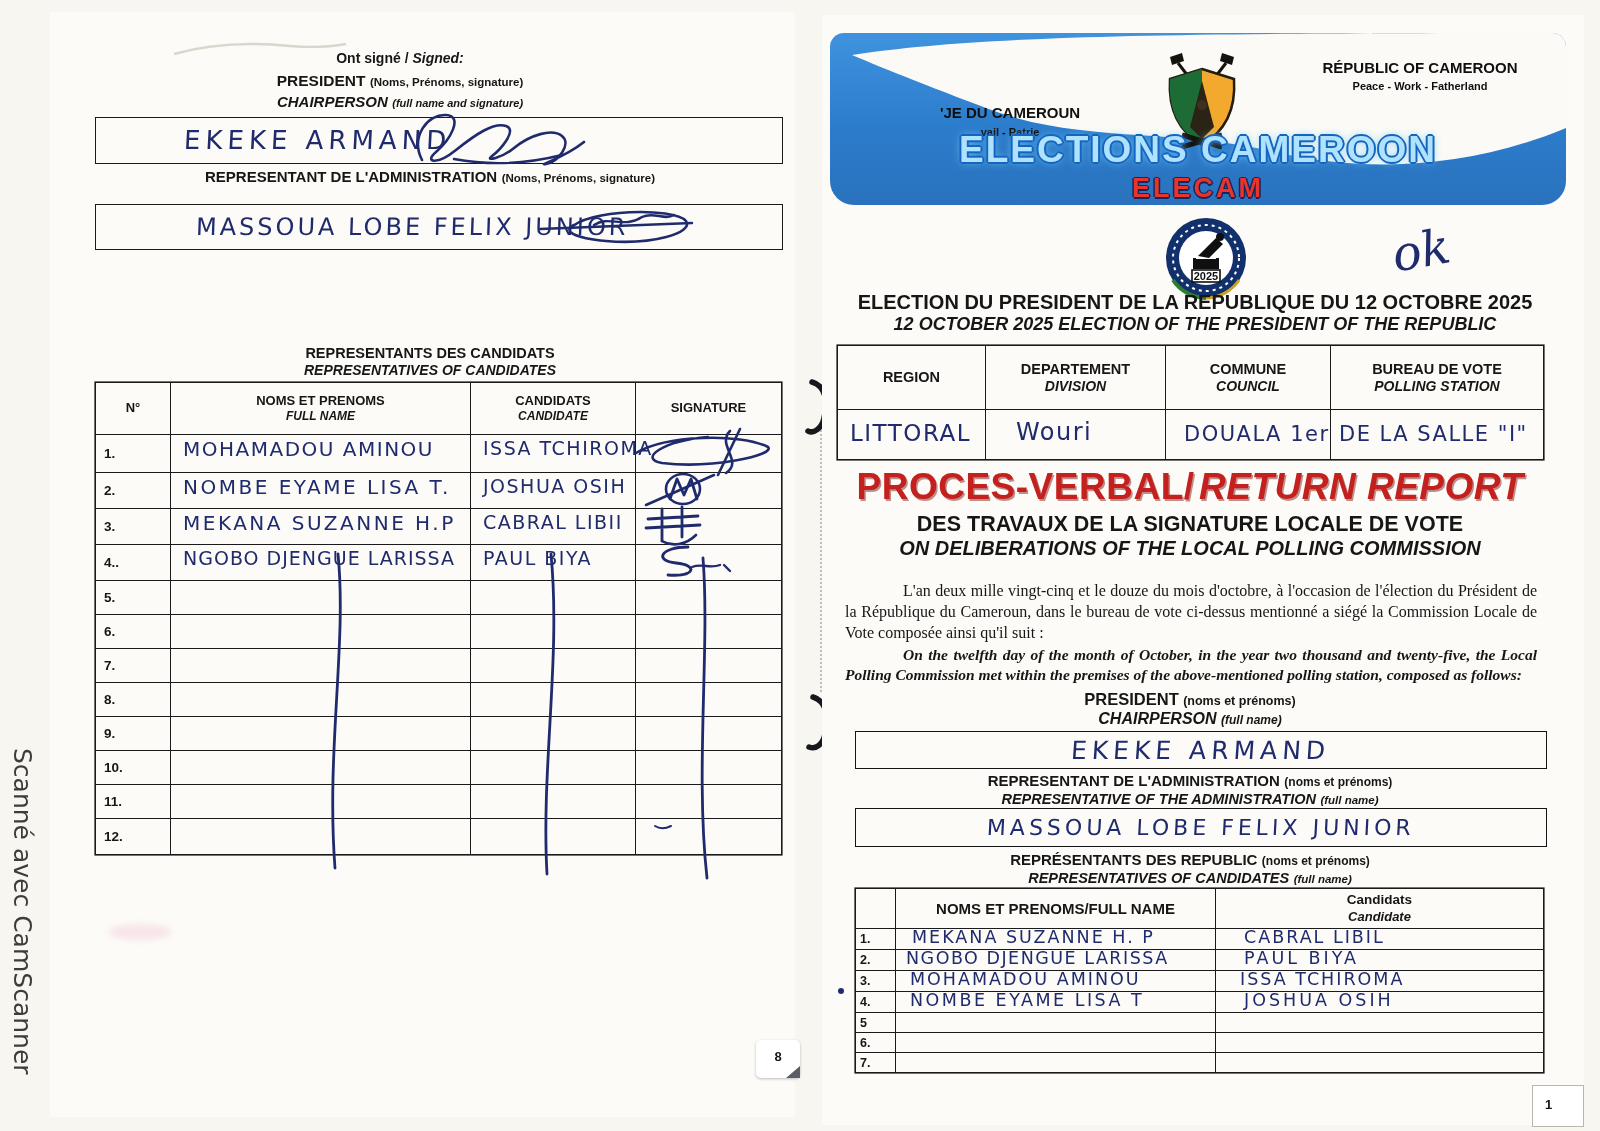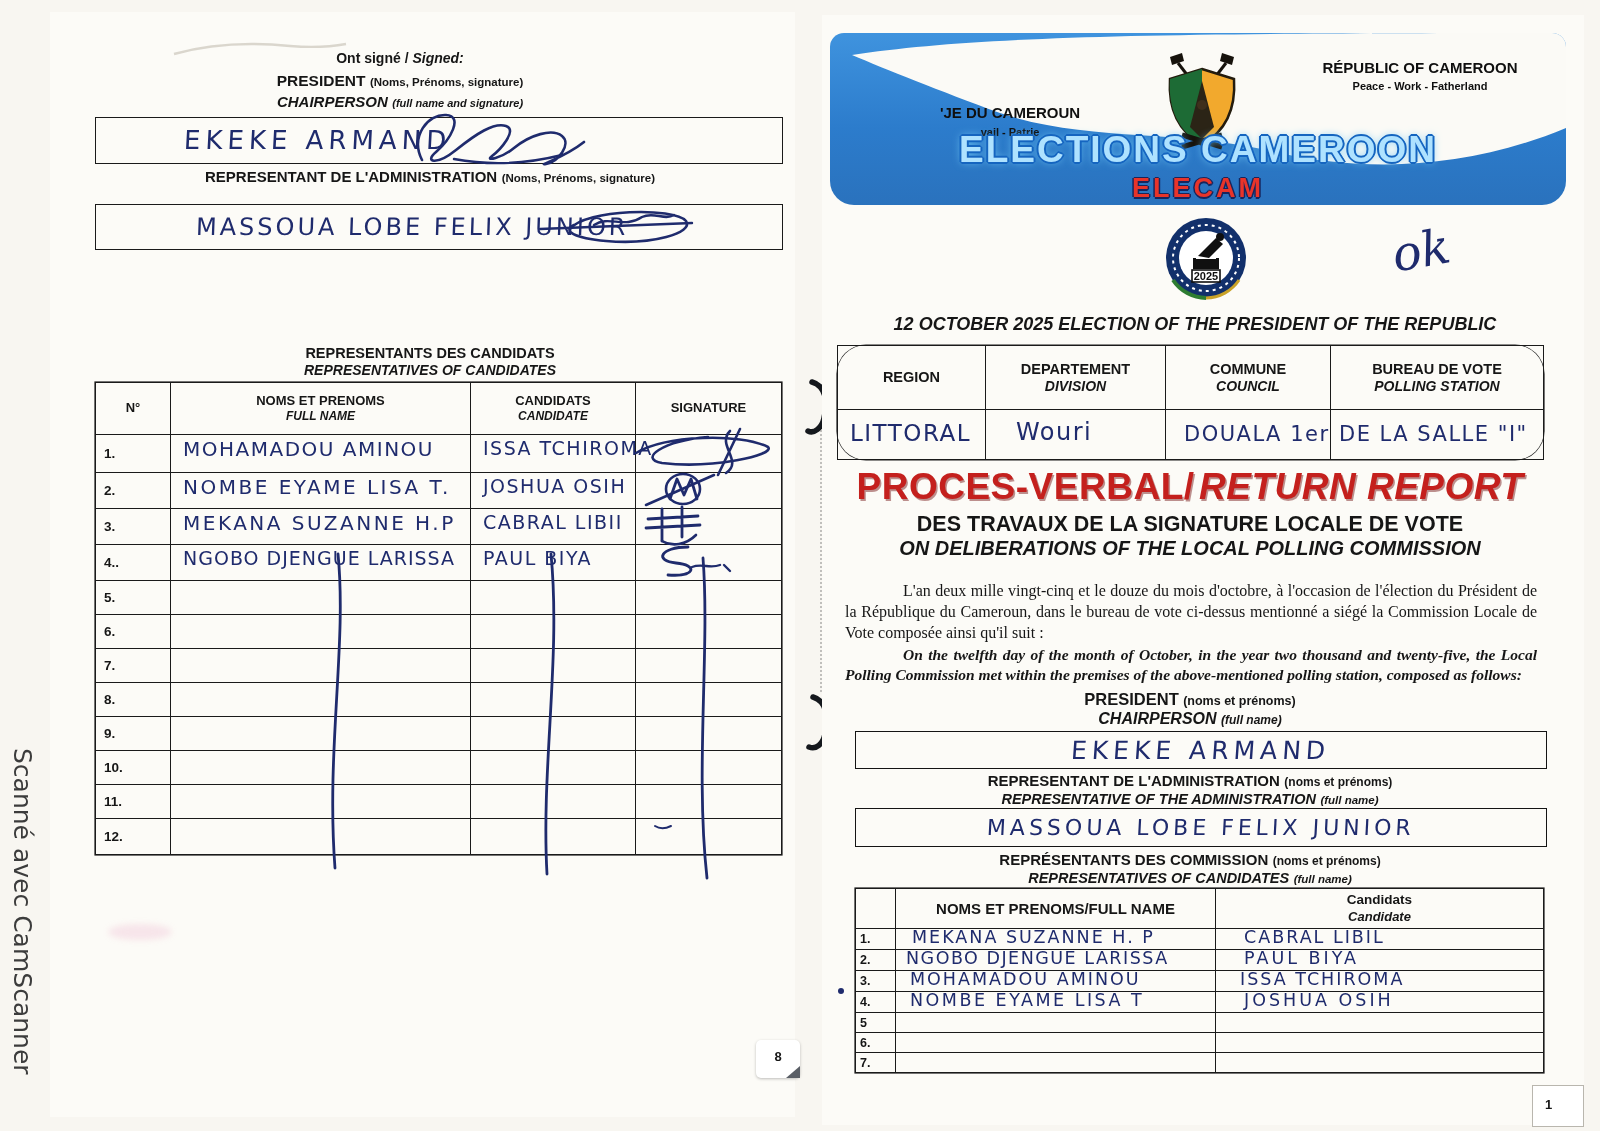--- a/index.html
+++ b/index.html
@@ -274,23 +274,24 @@
     <path d="M30,44 h26 v11 h-26 z" fill="#101010"></path>
     <path d="M33,42 h20 v3 h-20 z" fill="#ffffff"></path>
     <path d="M35,42 L53,24 L60,30 L46,44 Z" fill="#101010"></path>
     <circle cx="57" cy="23" r="4" fill="#101010"></circle>
     <rect x="29" y="56" width="28" height="12" fill="#ffffff" stroke="#101010" stroke-width="1.6"></rect>
     <text x="43" y="66" text-anchor="middle" font-family="Liberation Sans,sans-serif" font-size="11" font-weight="bold" fill="#101010">2025</text>
   </svg>
 
   <span class="abs hw" style="left:1392px;top:222px;font-size:48px;font-family:'DejaVu Serif',serif;font-style:italic;transform:rotate(-10deg);">ok</span>
 
+  <div class="abs c b" style="left:845px;top:291px;width:700px;font-size:20px;">ELECTION DU PRESIDENT DE LA REPUBLIQUE DU 12 OCTOBRE 2025</div>
   <div class="abs c b i" style="left:845px;top:314px;width:700px;font-size:18px;">12 OCTOBER 2025 ELECTION OF THE PRESIDENT OF THE REPUBLIC</div>
 
-  <table class="abs tbl-outer" style="left:837px;top:345px;width:706px;border-radius:29px;">
+  <table class="abs tbl-outer" style="left:837px;top:345px;width:706px;">
     <colgroup>
         <col style="width:148px">
         <col style="width:180px">
         <col style="width:165px">
         <col style="width:213px">
       </colgroup>
     <tbody>
         <tr style="height:64px;">
       <th class="hcell">
             <div class="b" style="font-size:14.5px;">REGION</div>
@@ -353,21 +354,21 @@
   </div>
   <div class="abs c" style="left:840px;top:790px;width:700px;">
     <span class="b i" style="font-size:14.5px;">REPRESENTATIVE OF THE ADMINISTRATION</span>
     <span class="b i" style="font-size:11.5px;">(full name)</span>
   </div>
   <div class="abs" style="left:855px;top:808px;width:690px;height:37px;border:1.7px solid #141414;display:flex;align-items:center;justify-content:center;">
     <span class="hw" style="font-size:22px;letter-spacing:4px;transform:skewX(-3deg);">MASSOUA LOBE FELIX JUNIOR</span>
   </div>
 
   <div class="abs c" style="left:840px;top:851px;width:700px;">
-    <span class="b" style="font-size:15px;">REPRÉSENTANTS DES COMMISSION</span>
+    <span class="b" style="font-size:15px;">REPRÉSENTANTS DES REPUBLIC</span>
     <span class="b" style="font-size:12px;">(noms et prénoms)</span>
   </div>
   <div class="abs c" style="left:840px;top:869px;width:700px;">
     <span class="b i" style="font-size:14.5px;">REPRESENTATIVES OF CANDIDATES</span>
     <span class="b i" style="font-size:11.5px;">(full name)</span>
   </div>
 
   <table class="abs tbl-outer" style="left:855px;top:888px;width:688px;">
     <colgroup>
         <col style="width:40px">

